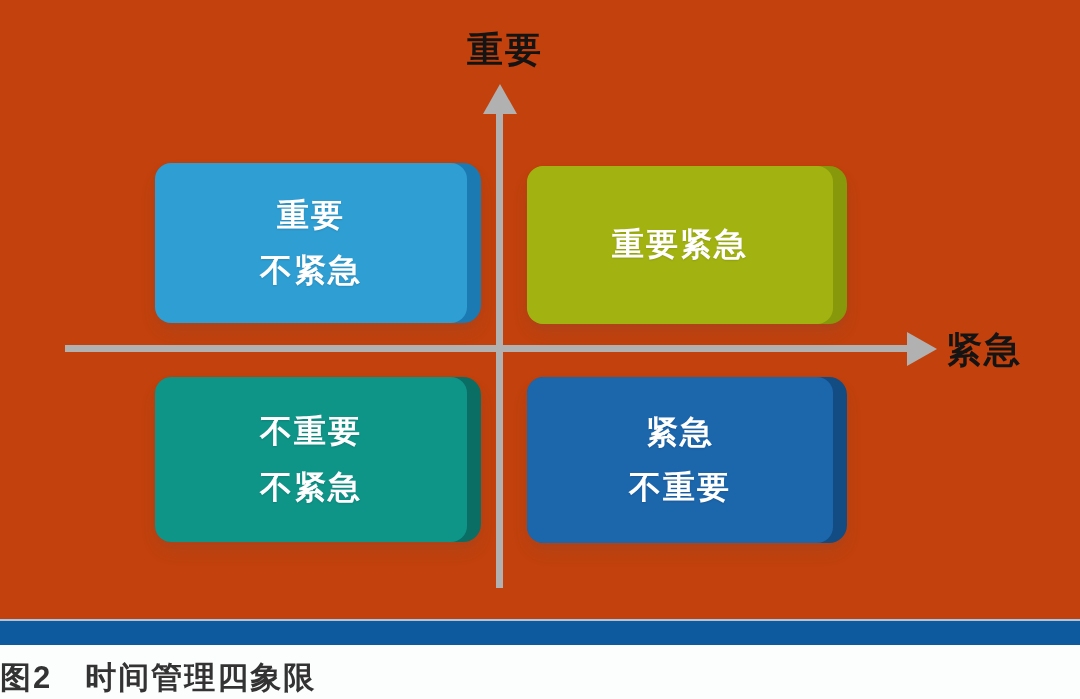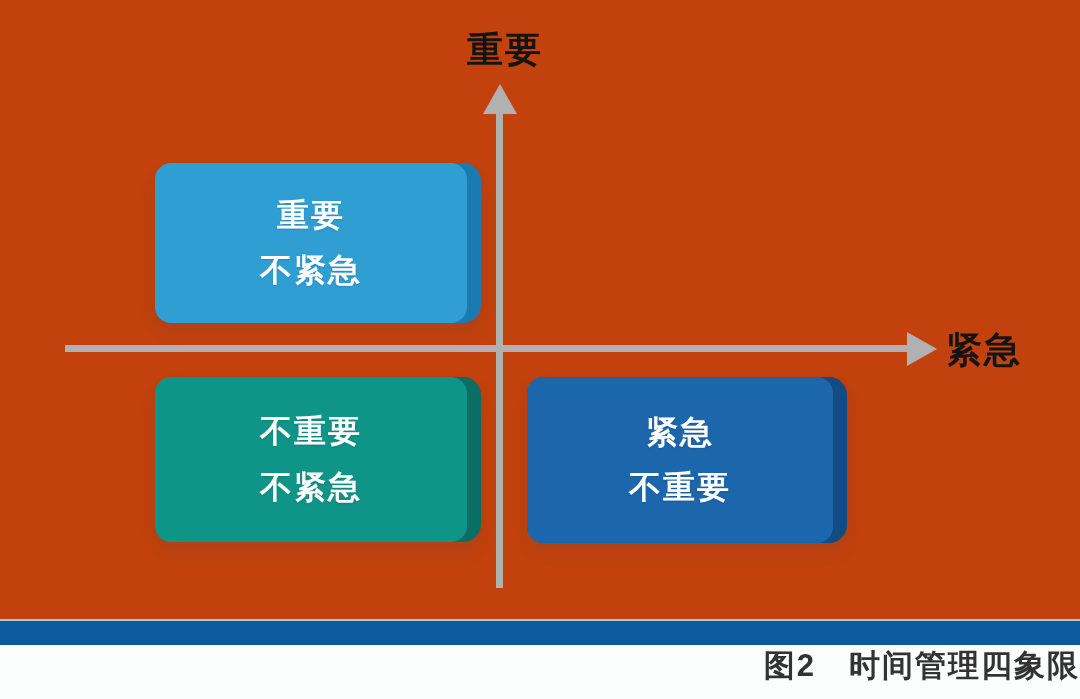--- a/index.html
+++ b/index.html
@@ -89,21 +89,22 @@
     width: 100%; height: 2px;
     background: #a9c6df;
   }
   .caption-zone {
     position: absolute;
     left: 0; top: 645px;
     width: 1080px; height: 54px;
     background: #fcfdfd;
   }
   .caption {
-    text-align: right;
+    margin-top: 12px;
+    text-align: left;
     font-size: 31px;
     font-weight: 600;
     color: #333333;
     letter-spacing: 2px;
   }
 </style>
 </head>
 <body>
 
 <div class="stage">
@@ -117,20 +118,26 @@
   <div class="axis-label x-label">紧急</div>
 
   <div class="quad quad-tl" style="background: rgb(28, 122, 178);">
     <div class="quad-face" style="background: rgb(46, 158, 211);"></div>
     <div class="quad-text">
       <span>重要</span>
       <span>不紧急</span>
     </div>
   </div>
 
+  <div class="quad quad-tr" style="background: rgb(135, 153, 10);">
+    <div class="quad-face" style="background: rgb(162, 179, 17);"></div>
+    <div class="quad-text">
+      <span>重要紧急</span>
+    </div>
+  </div>
 
   <div class="quad quad-bl" style="background: rgb(10, 110, 101);">
     <div class="quad-face" style="background: rgb(15, 148, 136);"></div>
     <div class="quad-text">
       <span>不重要</span>
       <span>不紧急</span>
     </div>
   </div>
 
   <div class="quad quad-br" style="background: rgb(18, 76, 131);">

